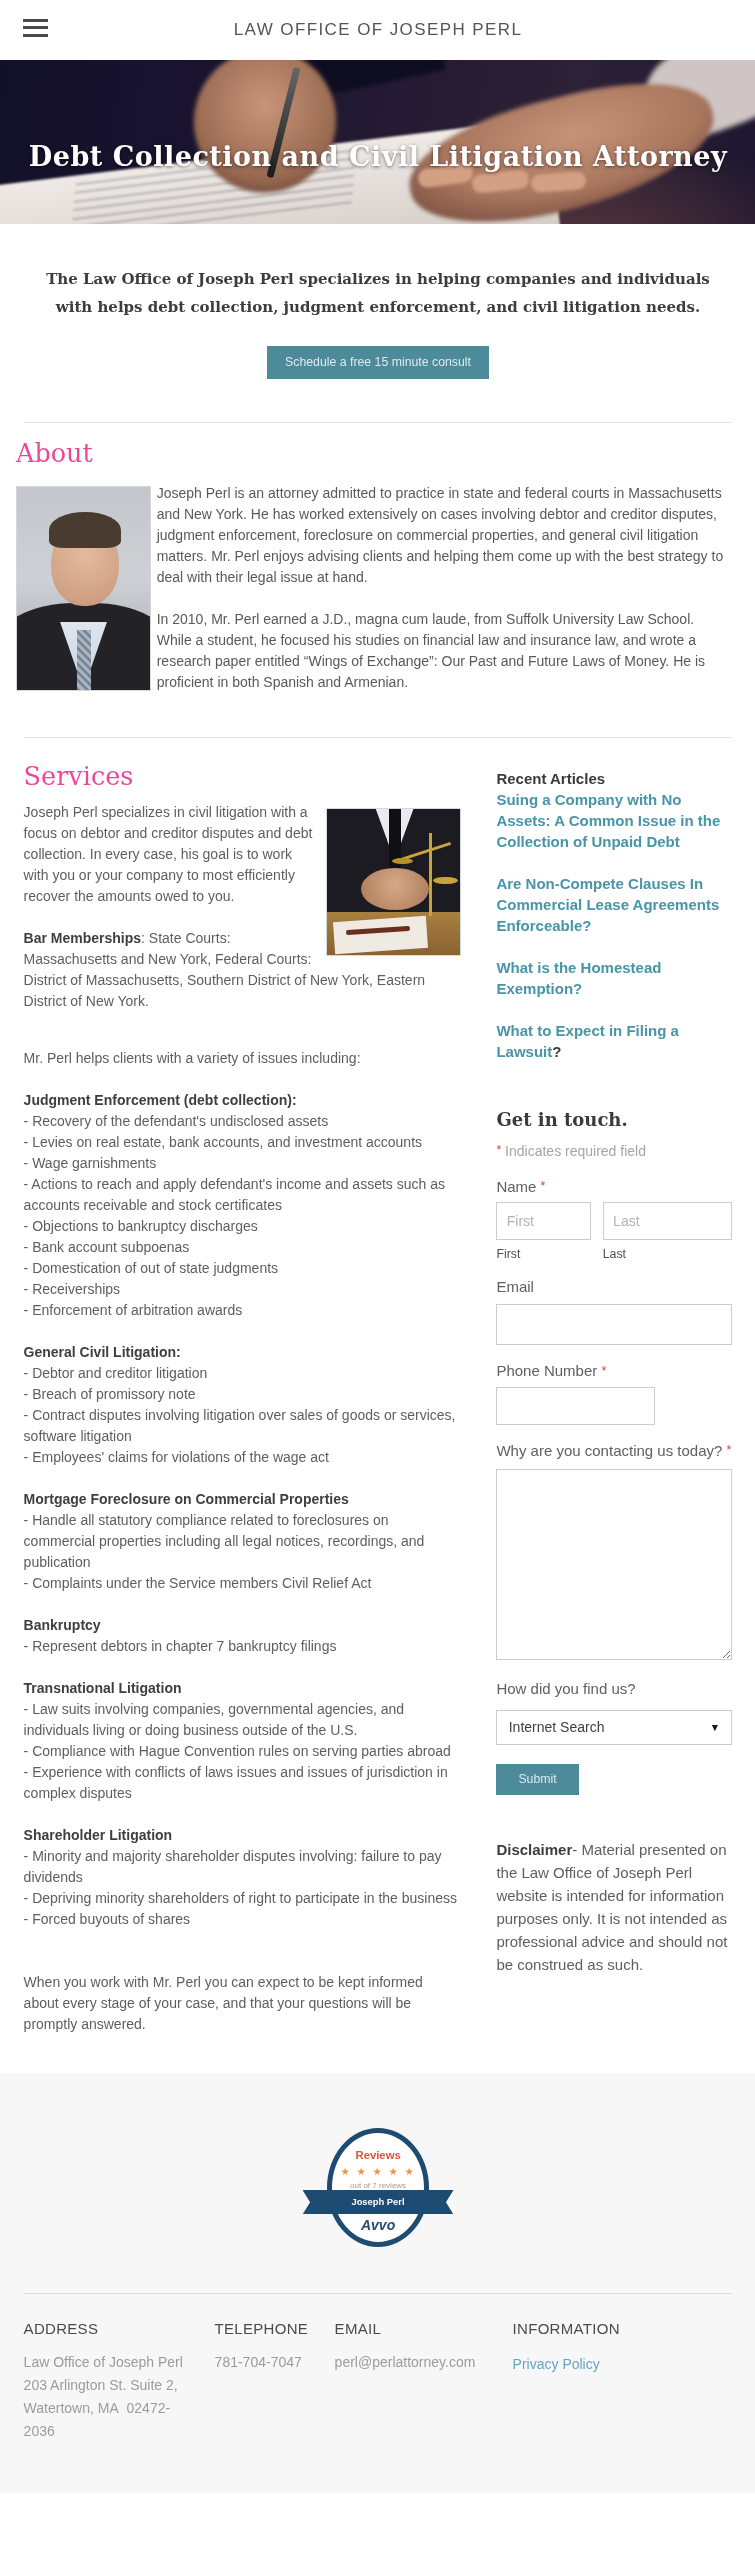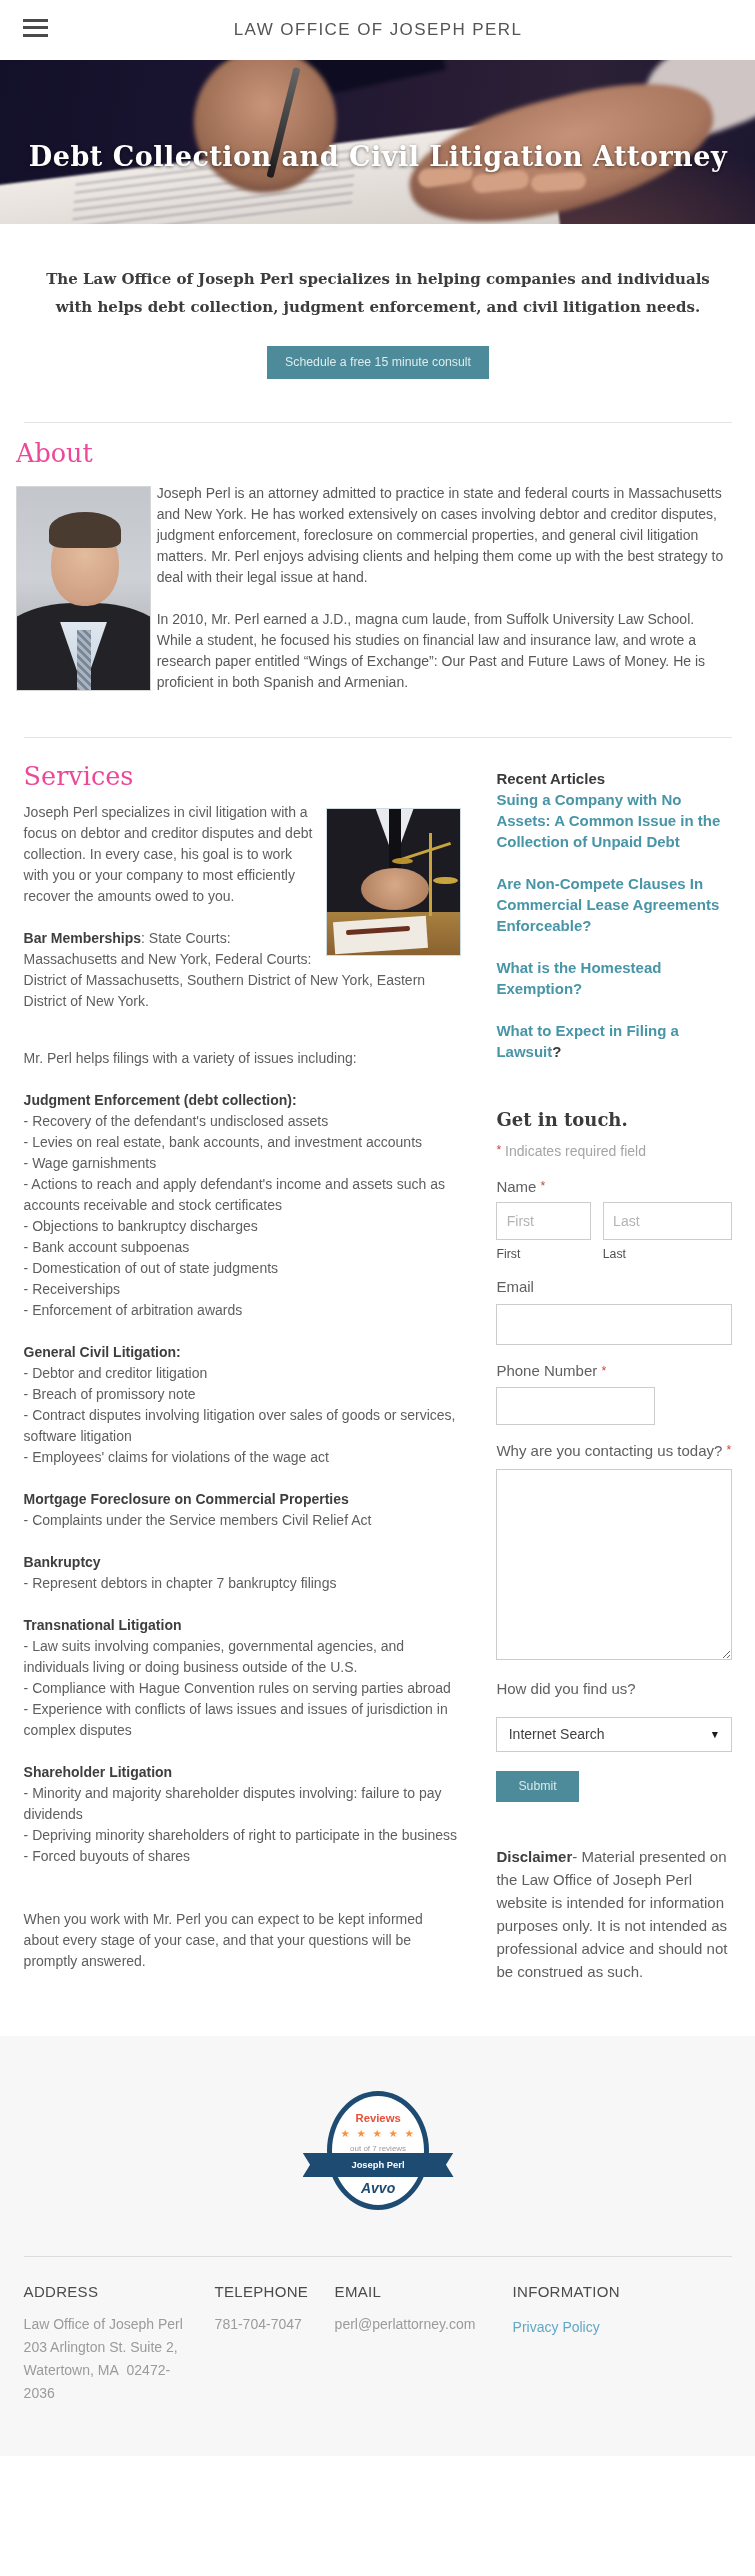--- a/index.html
+++ b/index.html
@@ -114,21 +114,21 @@
   .inp-first { width:95px; height:38px; }
   .inp-last { width:129px; height:38px; }
   .sub-row { display:flex; gap:11.3px; margin-top:6.6px; }
   .sub-row span { font-size:12.3px; color:#4f4f4f; }
   .sub-first { width:95px; }
   .inp-email { width:236px; height:41px; margin-top:1.9px; }
   .inp-phone { width:159px; height:38px; }
   .inp-msg { width:236px; height:191px; padding:7.6px 9.4px; margin-top:1.9px; }
   .select { width:236px; height:35px; border:0.9px solid #ccc; background:#fff; display:flex;
             align-items:center; justify-content:space-between; padding:0 11.3px; cursor:pointer;
-            font-size:14px; color:#3f3f3f; margin-top:20px; }
+            font-size:14px; color:#3f3f3f; margin-top:13px; }
   .select .tri { font-size:10.4px; color:#1a1a1a; }
   .submit-btn { margin-top:19px; background:#4d8b9a; color:#d9e9ec; border:none; padding:8.5px 22px;
                 font-size:12.3px; cursor:pointer; font-family:"Liberation Sans",sans-serif; }
   .disclaimer { margin-top:43px; font-size:15px; line-height:23px; color:#5e5e5e; }
   .disclaimer strong { color:#3e3e3e; }
 
   
   footer { background:#f7f7f7; margin-top:38px; padding-top:55px; min-height:420px; }
   .badge { width:151px; height:123px; margin:0 auto; position:relative; }
   .badge-oval { position:absolute; left:24.6px; top:0; width:102px; height:119px; background:#fff;
@@ -212,21 +212,21 @@
       <div class="sp-desk"></div>
       <div class="sp-paper"></div>
       <div class="sp-pen"></div>
       <div class="sp-scale-pole"></div>
       <div class="sp-scale-arm"></div>
       <div class="sp-scale-pan"></div>
       <div class="sp-scale-pan2"></div>
     </div>
     <p>Joseph Perl specializes in civil litigation with a focus on debtor and creditor disputes and debt collection. In every case, his goal is to work with you or your company to most efficiently recover the amounts owed to you.</p>
     <p class="bar-p"><strong class="svc-title">Bar Memberships</strong><span>: State Courts: Massachusetts and New York, Federal Courts: District of Massachusetts, Southern District of New York, Eastern District of New York.</span></p>
-    <p class="issues-intro">Mr. Perl helps filings with a variety of issues including:</p>
+    <p class="issues-intro">Mr. Perl helps clients with a variety of issues including:</p>
 
     <div class="svc-group">
       <div class="svc-title">Judgment Enforcement (debt collection):</div>
       <div>- Recovery of the defendant's undisclosed assets</div>
       <div>- Levies on real estate, bank accounts, and investment accounts</div>
       <div>- Wage garnishments</div>
       <div>- Actions to reach and apply defendant's income and assets such as accounts receivable and stock certificates</div>
       <div>- Objections to bankruptcy discharges</div>
       <div>- Bank account subpoenas</div>
       <div>- Domestication of out of state judgments</div>
@@ -237,20 +237,21 @@
     <div class="svc-group">
       <div class="svc-title">General Civil Litigation:</div>
       <div>- Debtor and creditor litigation</div>
       <div>- Breach of promissory note</div>
       <div>- Contract disputes involving litigation over sales of goods or services, software litigation</div>
       <div>- Employees' claims for violations of the wage act</div>
     </div>
 
     <div class="svc-group">
       <div class="svc-title">Mortgage Foreclosure on Commercial Properties</div>
+      <div>- Handle all statutory compliance related to foreclosures on commercial properties including all legal notices, recordings, and publication</div>
       <div>- Complaints under the Service members Civil Relief Act</div>
     </div>
 
     <div class="svc-group">
       <div class="svc-title">Bankruptcy</div>
       <div>- Represent debtors in chapter 7 bankruptcy filings</div>
     </div>
 
     <div class="svc-group">
       <div class="svc-title">Transnational Litigation</div>

